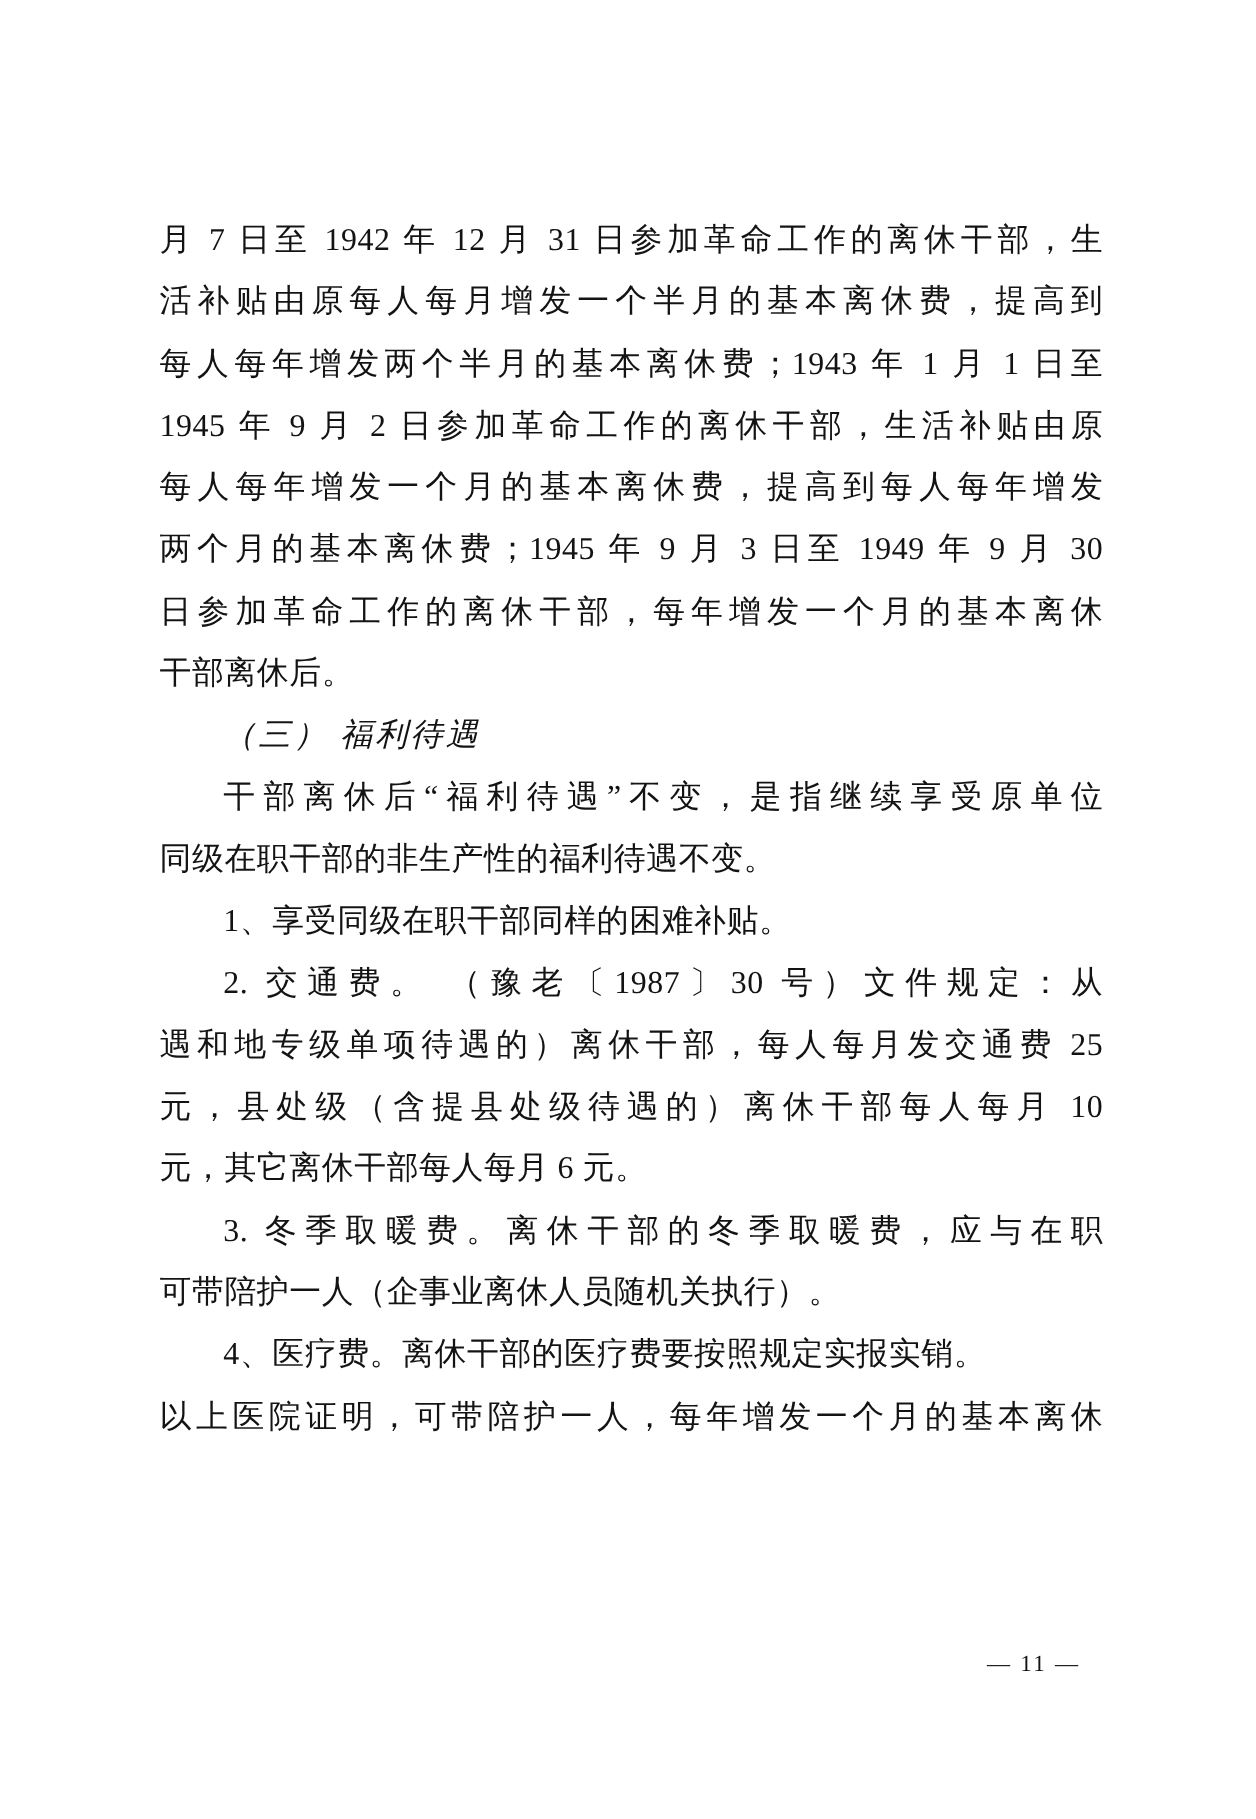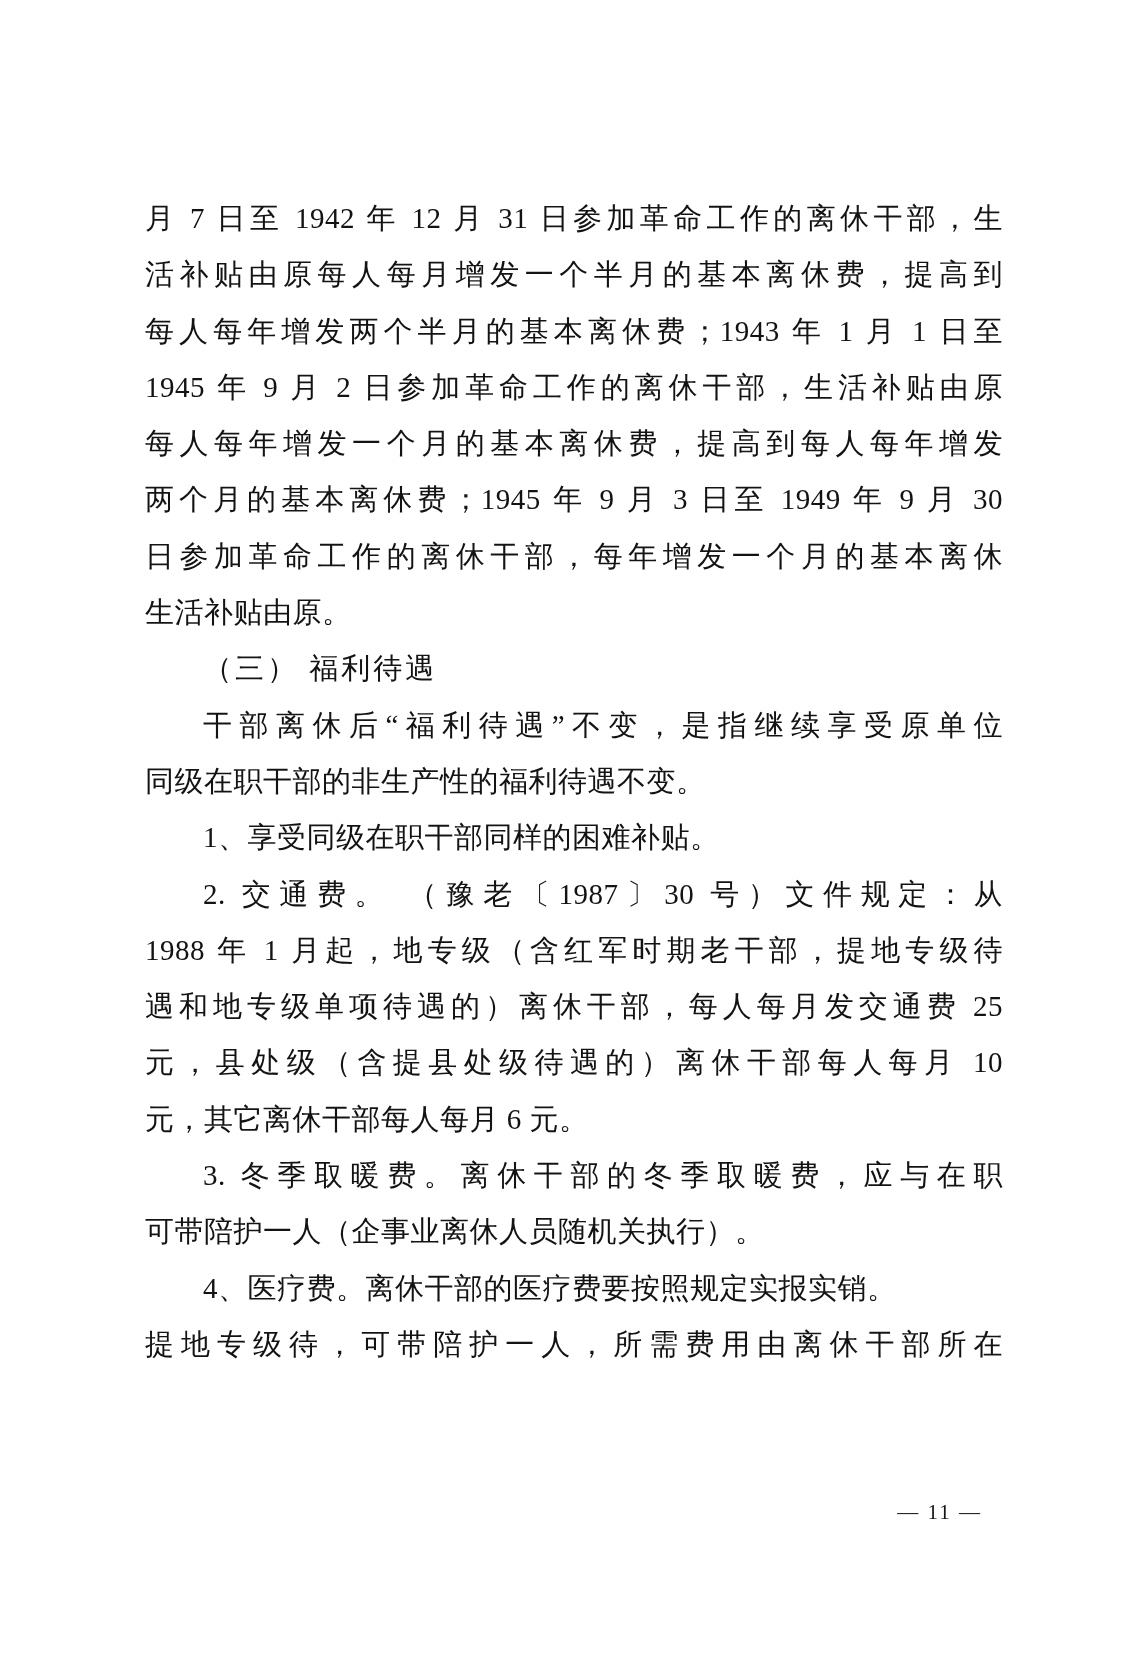--- a/index.html
+++ b/index.html
@@ -36,20 +36,21 @@
   .jl {
     text-align: justify;
     text-align-last: justify;
   }
   
   .ind {
     text-indent: 2em;
   }
   
   .kai {
+    font-style: italic;
     letter-spacing: 3px;
   }
   .footer {
     position: absolute;
     top: 1490px;
     right: 160px;
     font-size: 21px;
     line-height: 44px;
     letter-spacing: 2px;
     color: #131313;
@@ -61,33 +62,32 @@
 <div class="page">
 
   <main class="content">
     <p class="line jl">月 7 日至 1942 年 12 月 31 日参加革命工作的离休干部，生</p>
     <p class="line jl">活补贴由原每人每月增发一个半月的基本离休费，提高到</p>
     <p class="line jl">每人每年增发两个半月的基本离休费；1943 年 1 月 1 日至</p>
     <p class="line jl">1945 年 9 月 2 日参加革命工作的离休干部，生活补贴由原</p>
     <p class="line jl">每人每年增发一个月的基本离休费，提高到每人每年增发</p>
     <p class="line jl">两个月的基本离休费；1945 年 9 月 3 日至 1949 年 9 月 30</p>
     <p class="line jl">日参加革命工作的离休干部，每年增发一个月的基本离休</p>
-    <p class="line">生活补贴由原。</p>
+    <p class="line">干部离休后。</p>
     <p class="line ind kai">（三） 福利待遇</p>
     <p class="line ind jl">干部离休后“福利待遇”不变，是指继续享受原单位</p>
     <p class="line">同级在职干部的非生产性的福利待遇不变。</p>
     <p class="line ind">1、享受同级在职干部同样的困难补贴。</p>
     <p class="line ind jl">2. 交通费。 （豫老〔1987〕30 号）文件规定：从</p>
-    <p class="line jl">1988 年 1 月起，地专级（含红军时期老干部，提地专级待</p>
     <p class="line jl">遇和地专级单项待遇的）离休干部，每人每月发交通费 25</p>
     <p class="line jl">元，县处级（含提县处级待遇的）离休干部每人每月 10</p>
     <p class="line">元，其它离休干部每人每月 6 元。</p>
     <p class="line ind jl">3. 冬季取暖费。离休干部的冬季取暖费，应与在职</p>
     <p class="line">可带陪护一人（企事业离休人员随机关执行）。</p>
     <p class="line ind">4、医疗费。离休干部的医疗费要按照规定实报实销。</p>
-    <p class="line jl">提地专级待，可带陪护一人，所需费用由离休干部所在</p>
+    <p class="line jl">以上医院证明，可带陪护一人，每年增发一个月的基本离休</p>
   </main>
 
   <div class="footer">
     <span>— 11 —</span>
   </div>
 
 </div>
 
 </body></html>

